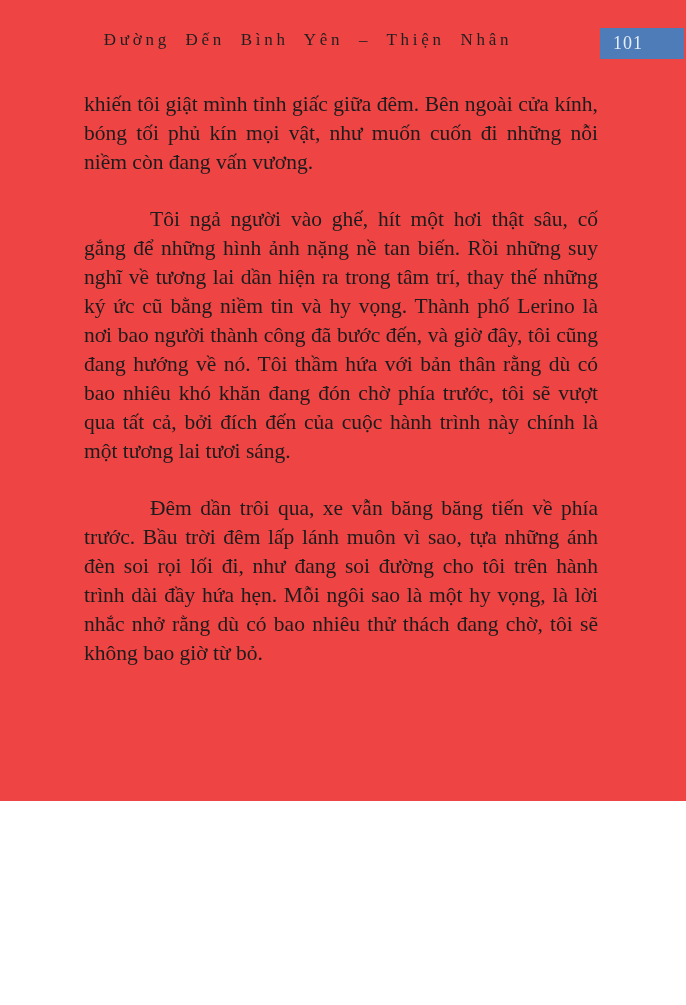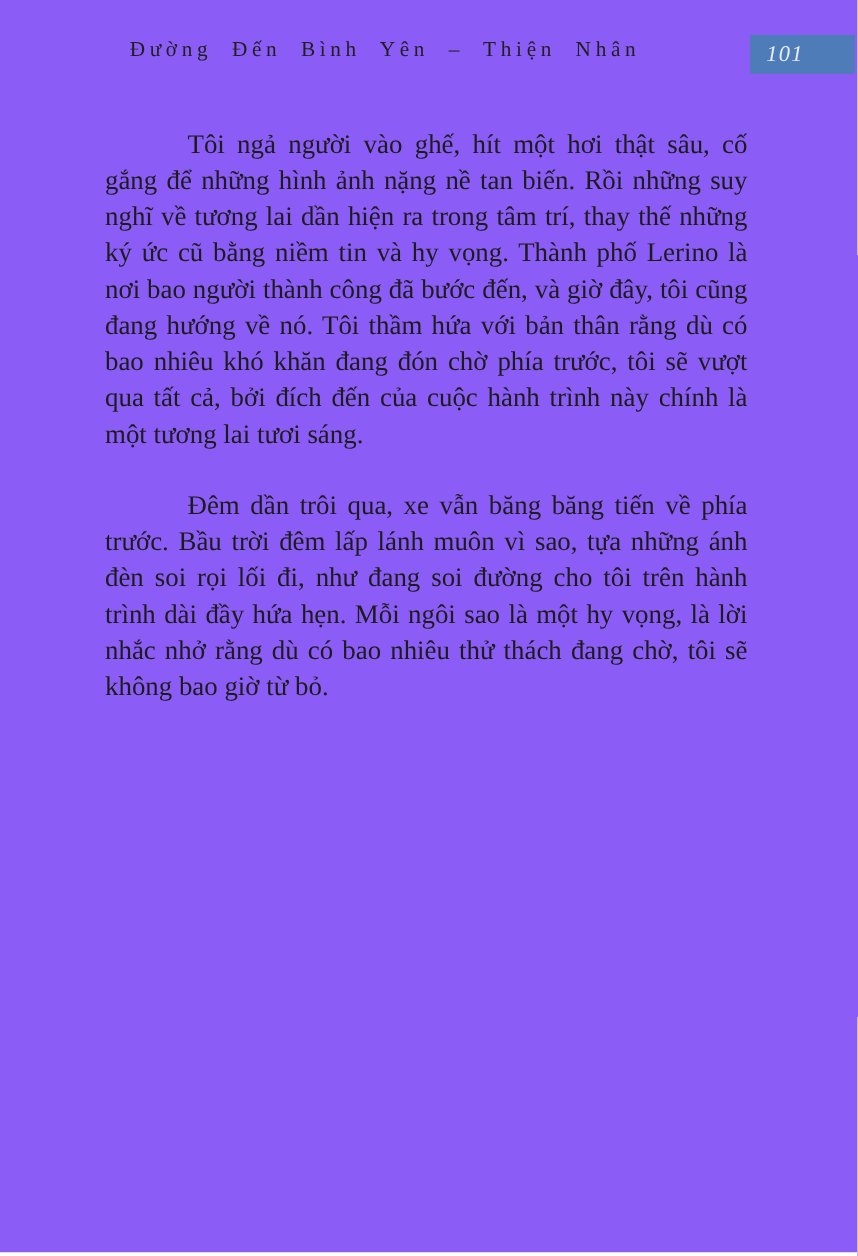--- a/index.html
+++ b/index.html
@@ -3,22 +3,22 @@
 <meta charset="utf-8">
 <style>
   html, body {
     margin: 0;
     padding: 0;
     background: #ffffff;
   }
   .page {
     position: relative;
     width: 686px;
-    height: 1002px;
-    background: #8b5cf6;
+    height: 801px;
+    background: #ef4444;
     overflow: hidden;
     font-family: "Liberation Serif", "DejaVu Serif", serif;
     color: #1c1c1c;
   }
   .running-header {
     position: relative;
     height: 62px;
   }
   .running-title {
     position: absolute;
@@ -64,23 +64,24 @@
     margin-top: 11px;
   }
 </style>
 </head>
 <body>
 
 <div class="page">
 
   <div class="running-header">
     <div class="running-title">Đường Đến Bình Yên – Thiện Nhân</div>
-    <div class="page-number-badge" style="background: rgb(77, 124, 184); font-style: italic;">
+    <div class="page-number-badge" style="background: rgb(77, 124, 184);">
       <span>101</span>
     </div>
   </div>
 
   <div class="content">
+    <p>khiến tôi giật mình tỉnh giấc giữa đêm. Bên ngoài cửa kính, bóng tối phủ kín mọi vật, như muốn cuốn đi những nỗi niềm còn đang vấn vương.</p>
     <p class="indent">Tôi ngả người vào ghế, hít một hơi thật sâu, cố gắng để những hình ảnh nặng nề tan biến. Rồi những suy nghĩ về tương lai dần hiện ra trong tâm trí, thay thế những ký ức cũ bằng niềm tin và hy vọng. Thành phố Lerino là nơi bao người thành công đã bước đến, và giờ đây, tôi cũng đang hướng về nó. Tôi thầm hứa với bản thân rằng dù có bao nhiêu khó khăn đang đón chờ phía trước, tôi sẽ vượt qua tất cả, bởi đích đến của cuộc hành trình này chính là một tương lai tươi sáng.</p>
     <p class="indent">Đêm dần trôi qua, xe vẫn băng băng tiến về phía trước. Bầu trời đêm lấp lánh muôn vì sao, tựa những ánh đèn soi rọi lối đi, như đang soi đường cho tôi trên hành trình dài đầy hứa hẹn. Mỗi ngôi sao là một hy vọng, là lời nhắc nhở rằng dù có bao nhiêu thử thách đang chờ, tôi sẽ không bao giờ từ bỏ.</p>
   </div>
 
 </div>
 
 </body></html>

